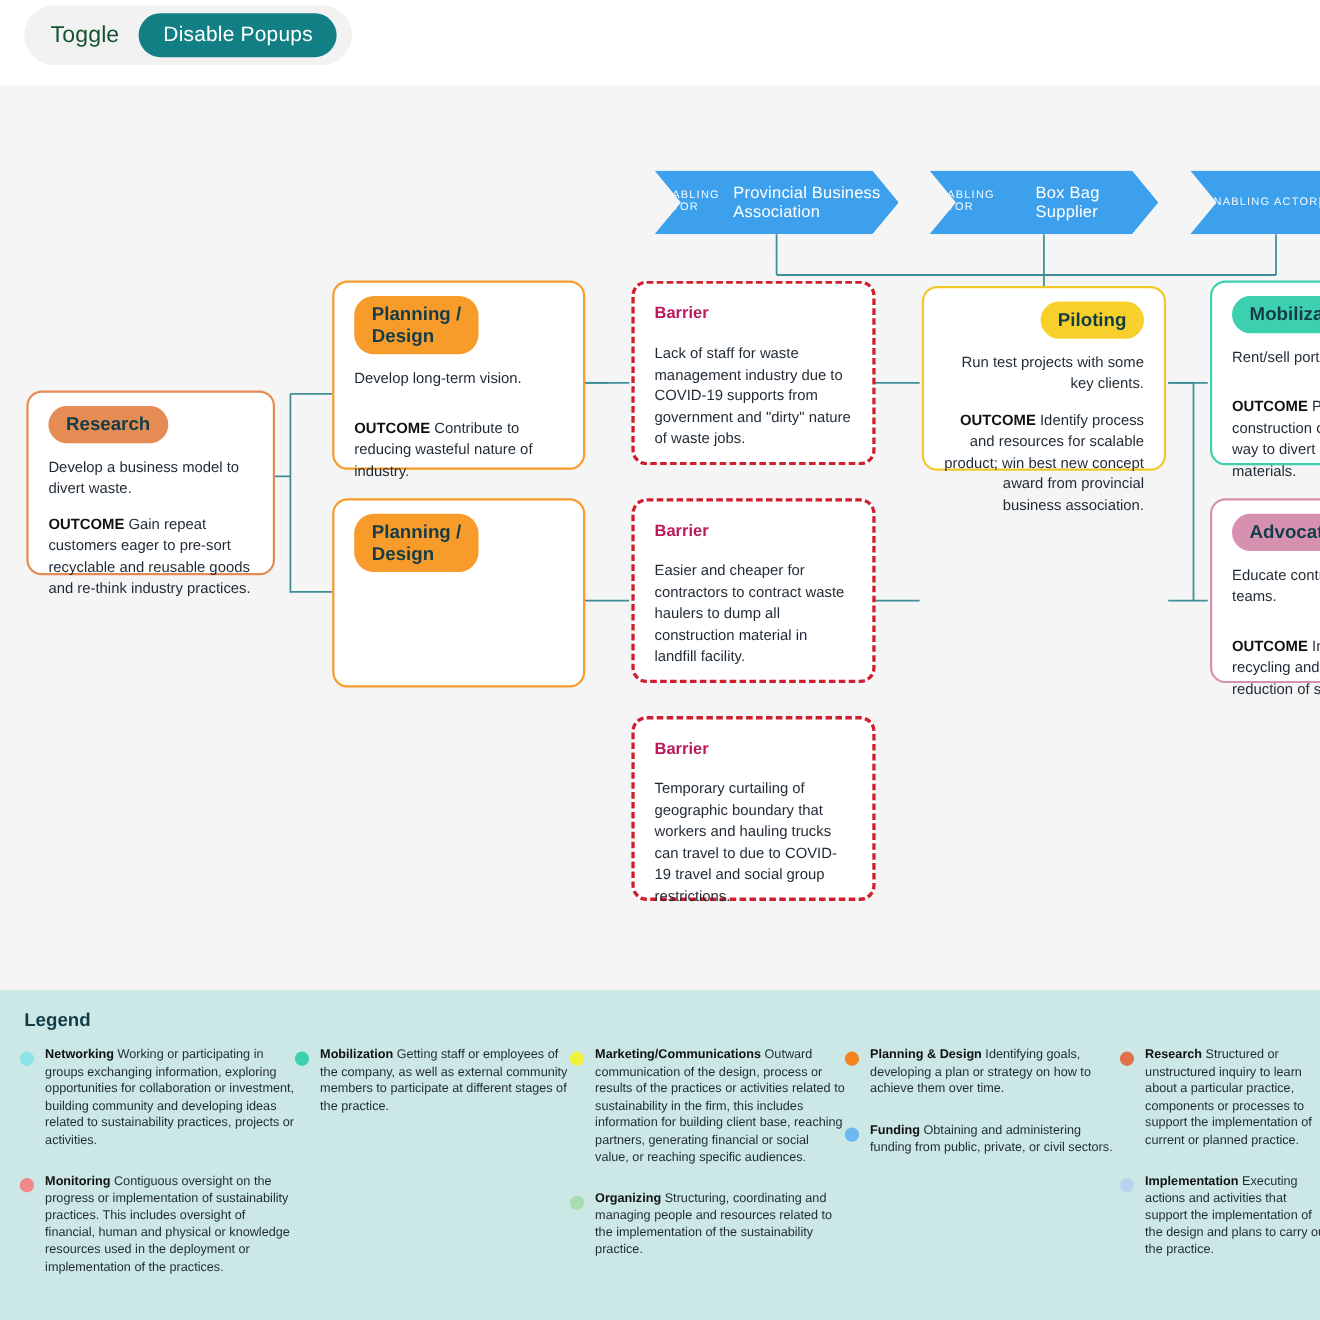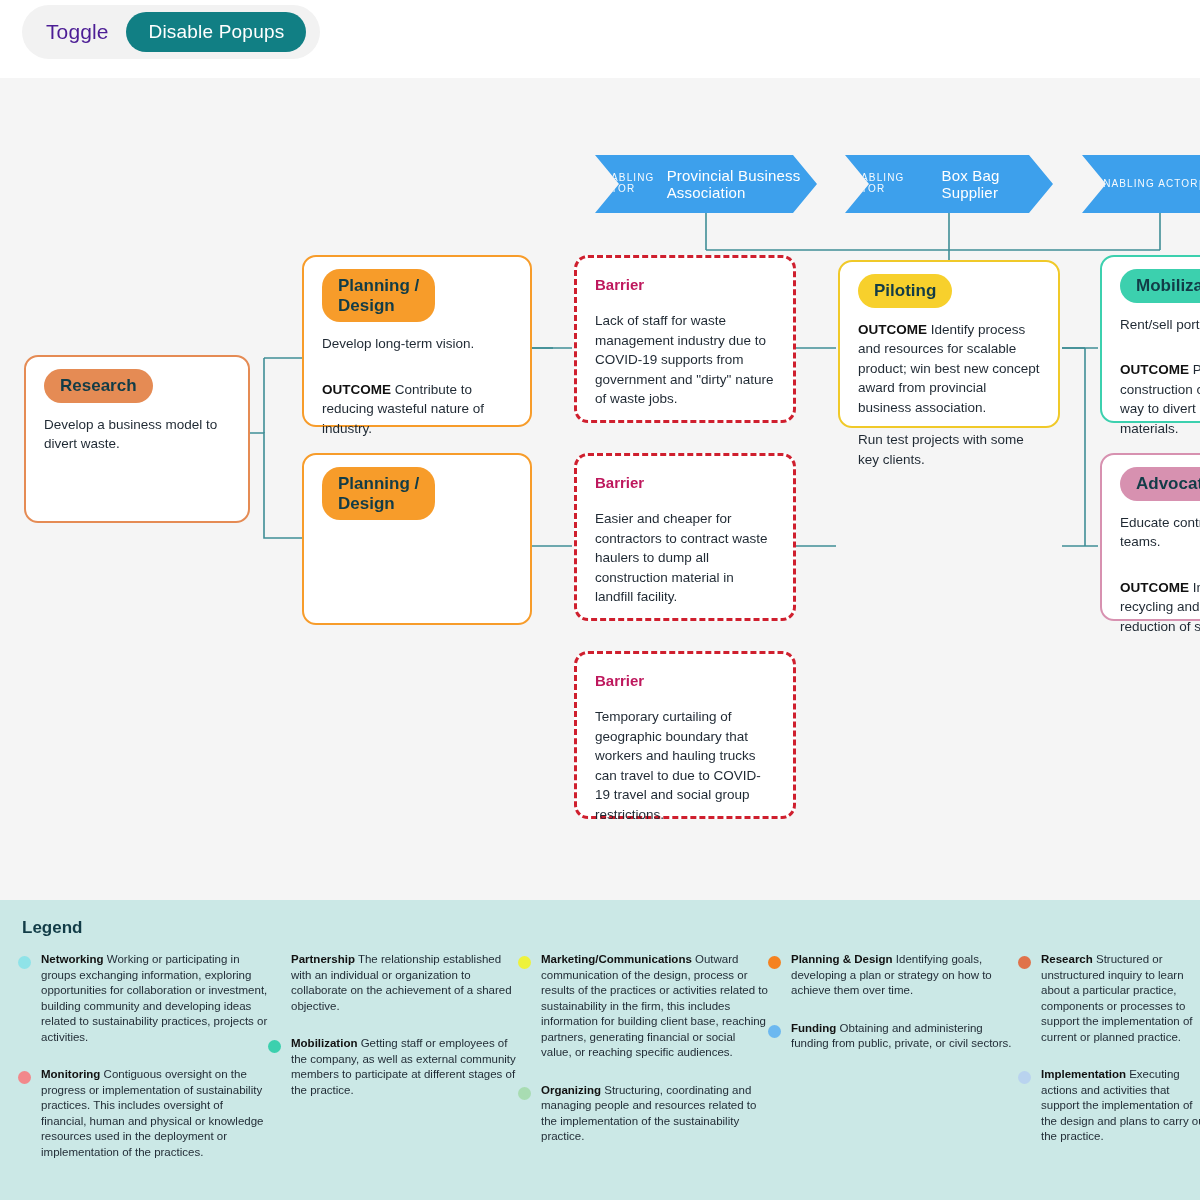--- a/index.html
+++ b/index.html
@@ -14,21 +14,21 @@
 
   
   #toggle-bar{
     position:absolute;left:22px;top:5px;
     background:#f2f2f2;border-radius:32px;
     padding:9px 14px 9px 24px;
     display:flex;align-items:center;gap:18px;
     height:36px;
   }
   #toggle-label{
-    font-size:21px;color:#4c1d95;letter-spacing:.1px;
+    font-size:21px;color:#14532d;letter-spacing:.1px;
   }
   #toggle-btn{
     background:#117f84;color:#fff;border:none;
     border-radius:22px;padding:9px 22px;
     font-size:19px;font-family:"Liberation Sans", sans-serif;
     cursor:pointer;white-space:nowrap;letter-spacing:.2px;
   }
 
   
   #canvas{
@@ -143,20 +143,21 @@
   </div>
   <div class="actor" style="left:1082px;top:77px;width:208px;">
     <span class="kicker">ENABLING ACTOR</span>
     <span class="aname">Key Clients</span>
   </div>
 
   <div class="card" style="left:24px;top:277px;width:226px;height:168px;border-color:#e58b54;">
     <span class="pill" style="background:#e58b54;">Research</span>
     <div class="body">
       <p>Develop a business model to divert waste.</p>
+      <p><b>OUTCOME</b> <span>Gain repeat customers eager to pre-sort recyclable and reusable goods and re-think industry practices.</span></p>
     </div>
   </div>
 
   <div class="card" style="left:302px;top:177px;width:230px;height:172px;border-color:#f79c2a;">
     <span class="pill" style="background:#f79c2a;white-space:pre-line;">Planning /
 Design</span>
     <div class="body">
       <p style="margin-bottom:26px;">Develop long-term vision.</p>
       <p><b>OUTCOME</b> <span>Contribute to reducing wasteful nature of industry.</span></p>
     </div>
@@ -173,25 +174,25 @@
   </div>
   <div class="card barrier" style="left:574px;top:375px;width:222px;height:168px;">
     <div class="btitle">Barrier</div>
     <div class="body">Easier and cheaper for contractors to contract waste haulers to dump all construction material in landfill facility.</div>
   </div>
   <div class="card barrier" style="left:574px;top:573px;width:222px;height:168px;">
     <div class="btitle">Barrier</div>
     <div class="body">Temporary curtailing of geographic boundary that workers and hauling trucks can travel to due to COVID-19 travel and social group restrictions.</div>
   </div>
 
-  <div class="card" style="left:838px;top:182px;width:222px;height:168px;border-color:#f0c929;">
+  <div class="card" style="left:838px;top:182px;width:222px;height:168px;border-color:#f0c929;text-align:right;">
     <span class="pill" style="background:#f7d02c;">Piloting</span>
     <div class="body">
+      <p>Run test projects with some key clients.</p>
       <p><b>OUTCOME</b> <span>Identify process and resources for scalable product; win best new concept award from provincial business association.</span></p>
-      <p>Run test projects with some key clients.</p>
     </div>
   </div>
 
   <div class="card" style="left:1100px;top:177px;width:222px;height:168px;border-color:#3cd0ae;">
     <span class="pill" style="background:#3cd0ae;white-space:nowrap;">Mobilization</span>
     <div class="body">
       <p style="margin-bottom:26px;white-space:nowrap;overflow:hidden;">Rent/sell portable bins to clients.</p>
       <p><b>OUTCOME</b> <span>Provide construction contractors a way to divert recyclable materials.</span></p>
     </div>
   </div>
@@ -214,24 +215,20 @@
           <span class="ldot" style="background: rgb(143, 227, 232);"></span>
           <div class="ltext"><b>Networking</b><span> Working or participating in groups exchanging information, exploring opportunities for collaboration or investment, building community and developing ideas related to sustainability practices, projects or activities.</span></div>
         </div>
         <div class="litem">
           <span class="ldot" style="background: rgb(242, 136, 139);"></span>
           <div class="ltext"><b>Monitoring</b><span> Contiguous oversight on the progress or implementation of sustainability practices. This includes oversight of financial, human and physical or knowledge resources used in the deployment or implementation of the practices.</span></div>
         </div>
       </div>
       <div class="lcol">
         <div class="litem">
-          <span class="ldot"></span>
-          <div class="ltext"><b>Partnership</b><span> The relationship established with an individual or organization to collaborate on the achievement of a shared objective.</span></div>
-        </div>
-        <div class="litem">
           <span class="ldot" style="background: rgb(60, 208, 174);"></span>
           <div class="ltext"><b>Mobilization</b><span> Getting staff or employees of the company, as well as external community members to participate at different stages of the practice.</span></div>
         </div>
       </div>
       <div class="lcol">
         <div class="litem">
           <span class="ldot" style="background: rgb(238, 242, 60);"></span>
           <div class="ltext"><b>Marketing/Communications</b><span> Outward communication of the design, process or results of the practices or activities related to sustainability in the firm, this includes information for building client base, reaching partners, generating financial or social value, or reaching specific audiences.</span></div>
         </div>
         <div class="litem">

